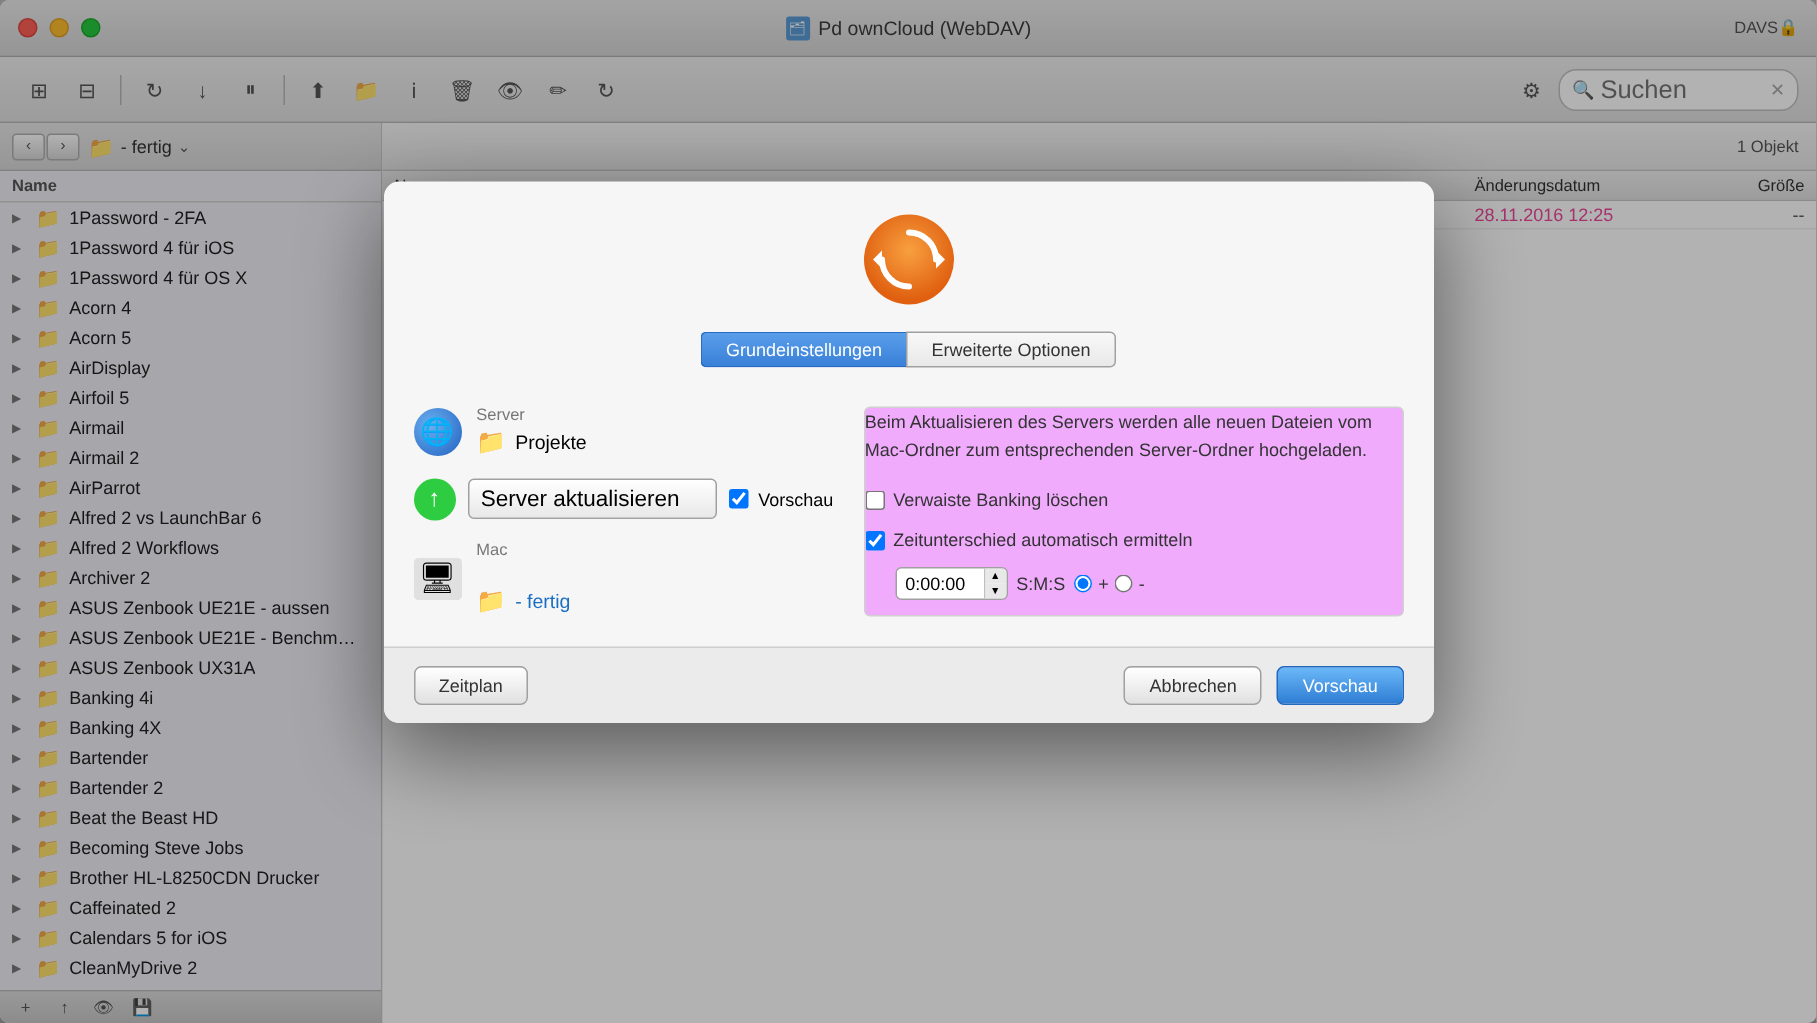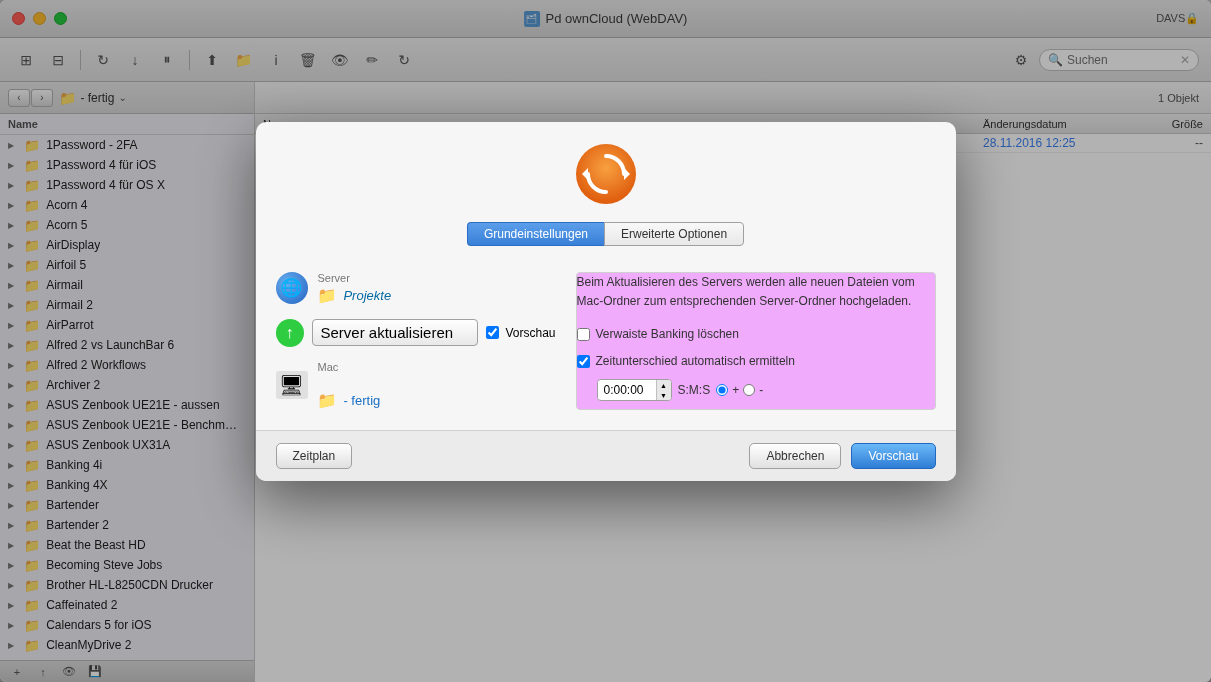--- a/index.html
+++ b/index.html
@@ -119,21 +119,21 @@
       background: white;
       border: 1px solid #c0c0c0;
       border-radius: 12px;
       padding: 3px 8px;
       width: 160px;
       gap: 4px;
     }
     .search-box input {
       border: none;
       outline: none;
-      font-size: 12px;
+      font-size: 17px;
       width: 100%;
       background: transparent;
     }
     .filter-btn {
       width: 28px;
       height: 28px;
       border: none;
       background: none;
       cursor: pointer;
       display: flex;
@@ -302,21 +302,21 @@
       display: flex;
       align-items: center;
       padding: 0 8px;
       height: 19px;
       border-bottom: 1px solid #f0f0f0;
       font-size: 12px;
       color: #222;
     }
     .file-row .folder-icon { font-size: 13px; color: #f0a500; margin-right: 5px; }
     .file-row .f-name { flex: 1; }
-    .file-row .f-date { width: 160px; color: #3b82f6; margin-left: 10px; }
+    .file-row .f-date { width: 160px; color: #ec4899; margin-left: 10px; }
     .file-row .f-size { width: 60px; text-align: right; color: #555; }
 
     
     .modal-overlay {
       position: fixed;
       top: 0; left: 0; right: 0; bottom: 0;
       background: rgba(0,0,0,0.3);
       display: flex;
       align-items: center;
       justify-content: center;
@@ -807,21 +807,21 @@
 
     <div class="modal-body">
       <div class="modal-left">
 
         <div class="server-section">
           <div class="server-globe">🌐</div>
           <div style="display:flex;flex-direction:column;gap:2px;">
             <span style="font-size:11px;color:#777;">Server</span>
             <div class="server-folder">
               <span class="server-folder-icon">📁</span>
-              <span style="font-size:13px;color:#0369a1;font-style:italic;">Projekte</span>
+              <span style="font-size:13px;color:#000000;">Projekte</span>
             </div>
           </div>
         </div>
 
         <div class="action-section">
           <div class="green-arrow">↑</div>
           <select class="action-select">
             
           <option>Server aktualisieren</option><option>Mac aktualisieren</option><option>Synchronisieren</option></select>
           <div class="preview-check">

